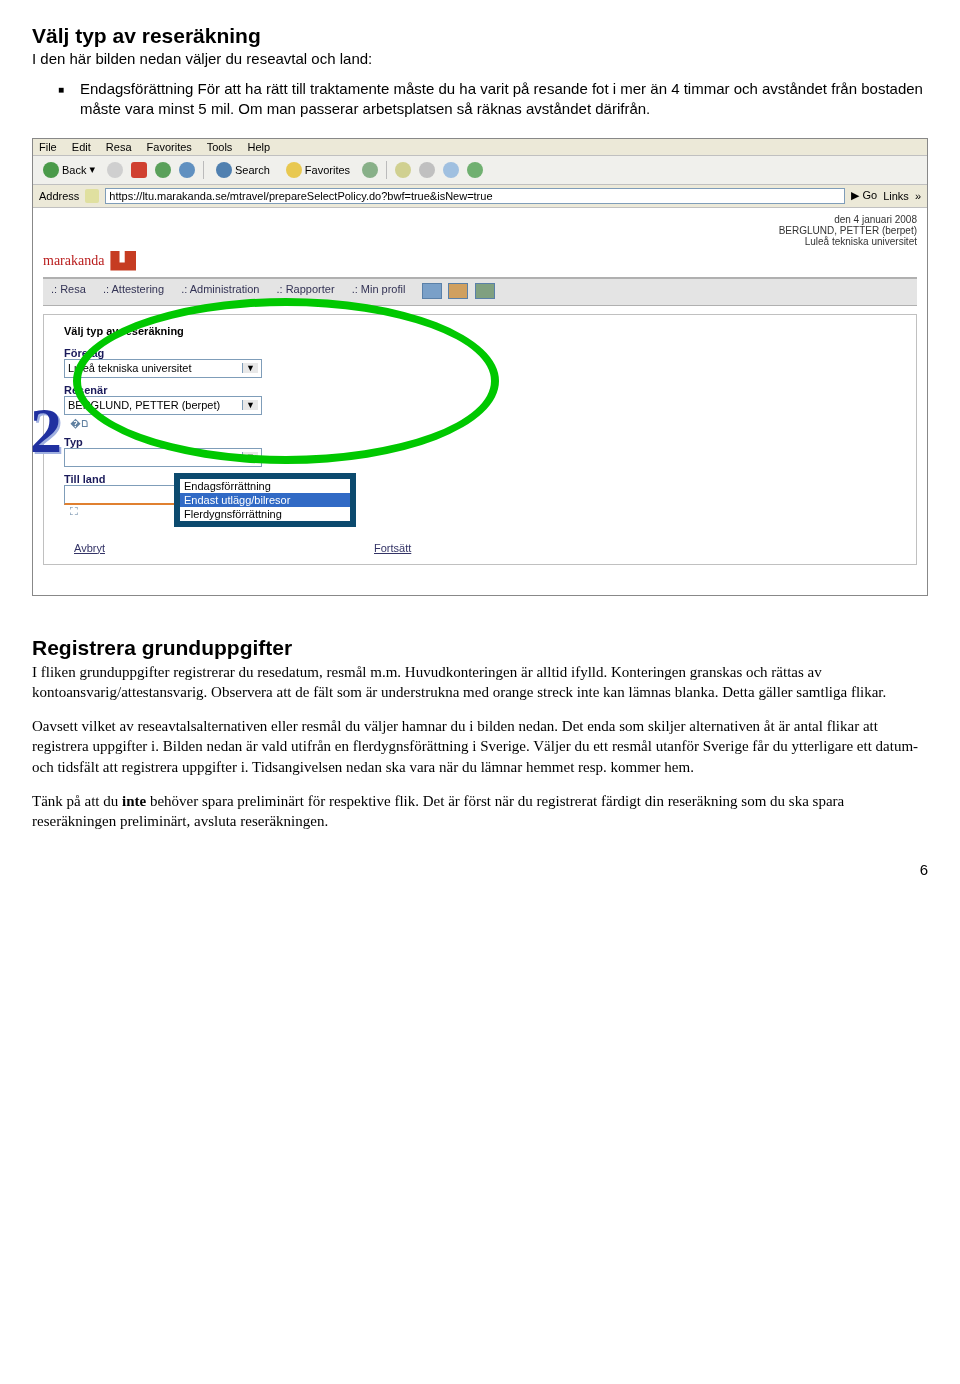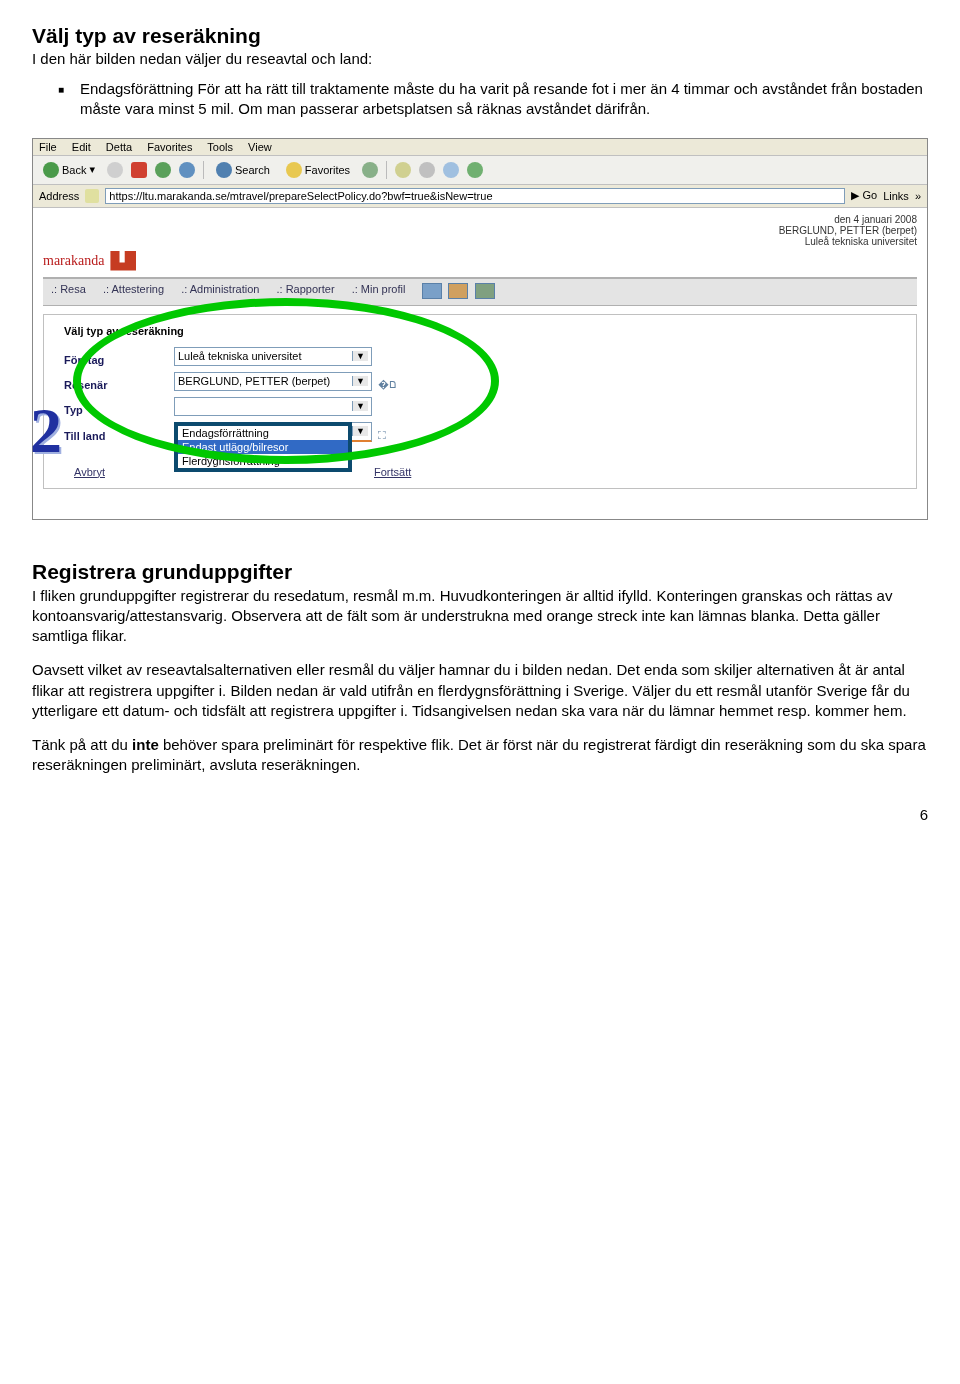--- a/index.html
+++ b/index.html
@@ -151,22 +151,23 @@
     margin-top: 8px;
     padding: 10px 20px 40px 20px;
     position: relative;
   }
   .panel-title {
     font-weight: bold;
     margin-bottom: 10px;
   }
   .form-row {
     display: flex;
-    align-items: flex-end;
+    align-items: flex-start;
     margin-bottom: 6px;
+    flex-direction: column;
   }
   .form-row label {
     width: 110px;
     font-weight: bold;
     color: #1a1a5a;
     font-size: 11px;
   }
   .form-row .field {
     width: 190px;
     border: 1px solid #7f9db9;
@@ -180,21 +181,21 @@
   }
   .form-row .caret {
     width: 15px;
     text-align: center;
     background: #e8e8e8;
     border-left: 1px solid #7f9db9;
     font-size: 9px;
   }
   .dropdown-open {
     position: absolute;
-    border: 4px solid #0c4a6e;
+    border: 6px solid #0c4a6e;
     background: #fff;
     font-size: 11px;
     width: 170px;
   }
   .dropdown-open div { padding: 1px 4px; }
   .dropdown-open .sel { background: #316ac5; color: #fff; }
   .bottom-links {
     position: absolute;
     bottom: 10px;
     font-size: 11px;
@@ -214,20 +215,21 @@
     font-family: "Times New Roman", serif;
     font-size: 64px;
     font-weight: bold;
     color: #2030a0;
     text-shadow: 2px 2px 0 #a0b0e0;
     z-index: 50;
   }
   .para {
     margin: 0 0 14px 0;
     line-height: 1.35;
+    font-family: Liberation Serif, serif;
   }
   .page-num {
     text-align: right;
     margin-top: 30px;
   }
 </style>
 </head>
 <body>
 
 <h2 class="section-title">Välj typ av reseräkning</h2>
@@ -235,24 +237,24 @@
 <ul class="bullets">
   <li>Endagsförättning För att ha rätt till traktamente måste du ha varit på resande fot i mer än 4 timmar och avståndet från bostaden måste vara minst 5 mil. Om man passerar arbetsplatsen så räknas avståndet därifrån.</li>
 </ul>
 
 <div class="screenshot">
 
 
   <div class="menubar">
     <span>File</span>
     <span>Edit</span>
-    <span>Detta</span>
+    <span>Resa</span>
     <span>Favorites</span>
     <span>Tools</span>
-    <span>View</span>
+    <span>Help</span>
   </div>
 
   <div class="toolbar">
     <span class="tb-btn">
       <span class="tb-icon" style="background:#4a9a4a"></span>
       <span>Back</span> ▾
     </span>
     <span class="tb-icon" style="background:#cfcfcf"></span>
     <span class="tb-icon" style="background:#d04030;border-radius:3px"></span>
     <span class="tb-icon" style="background:#5aa05a"></span>

